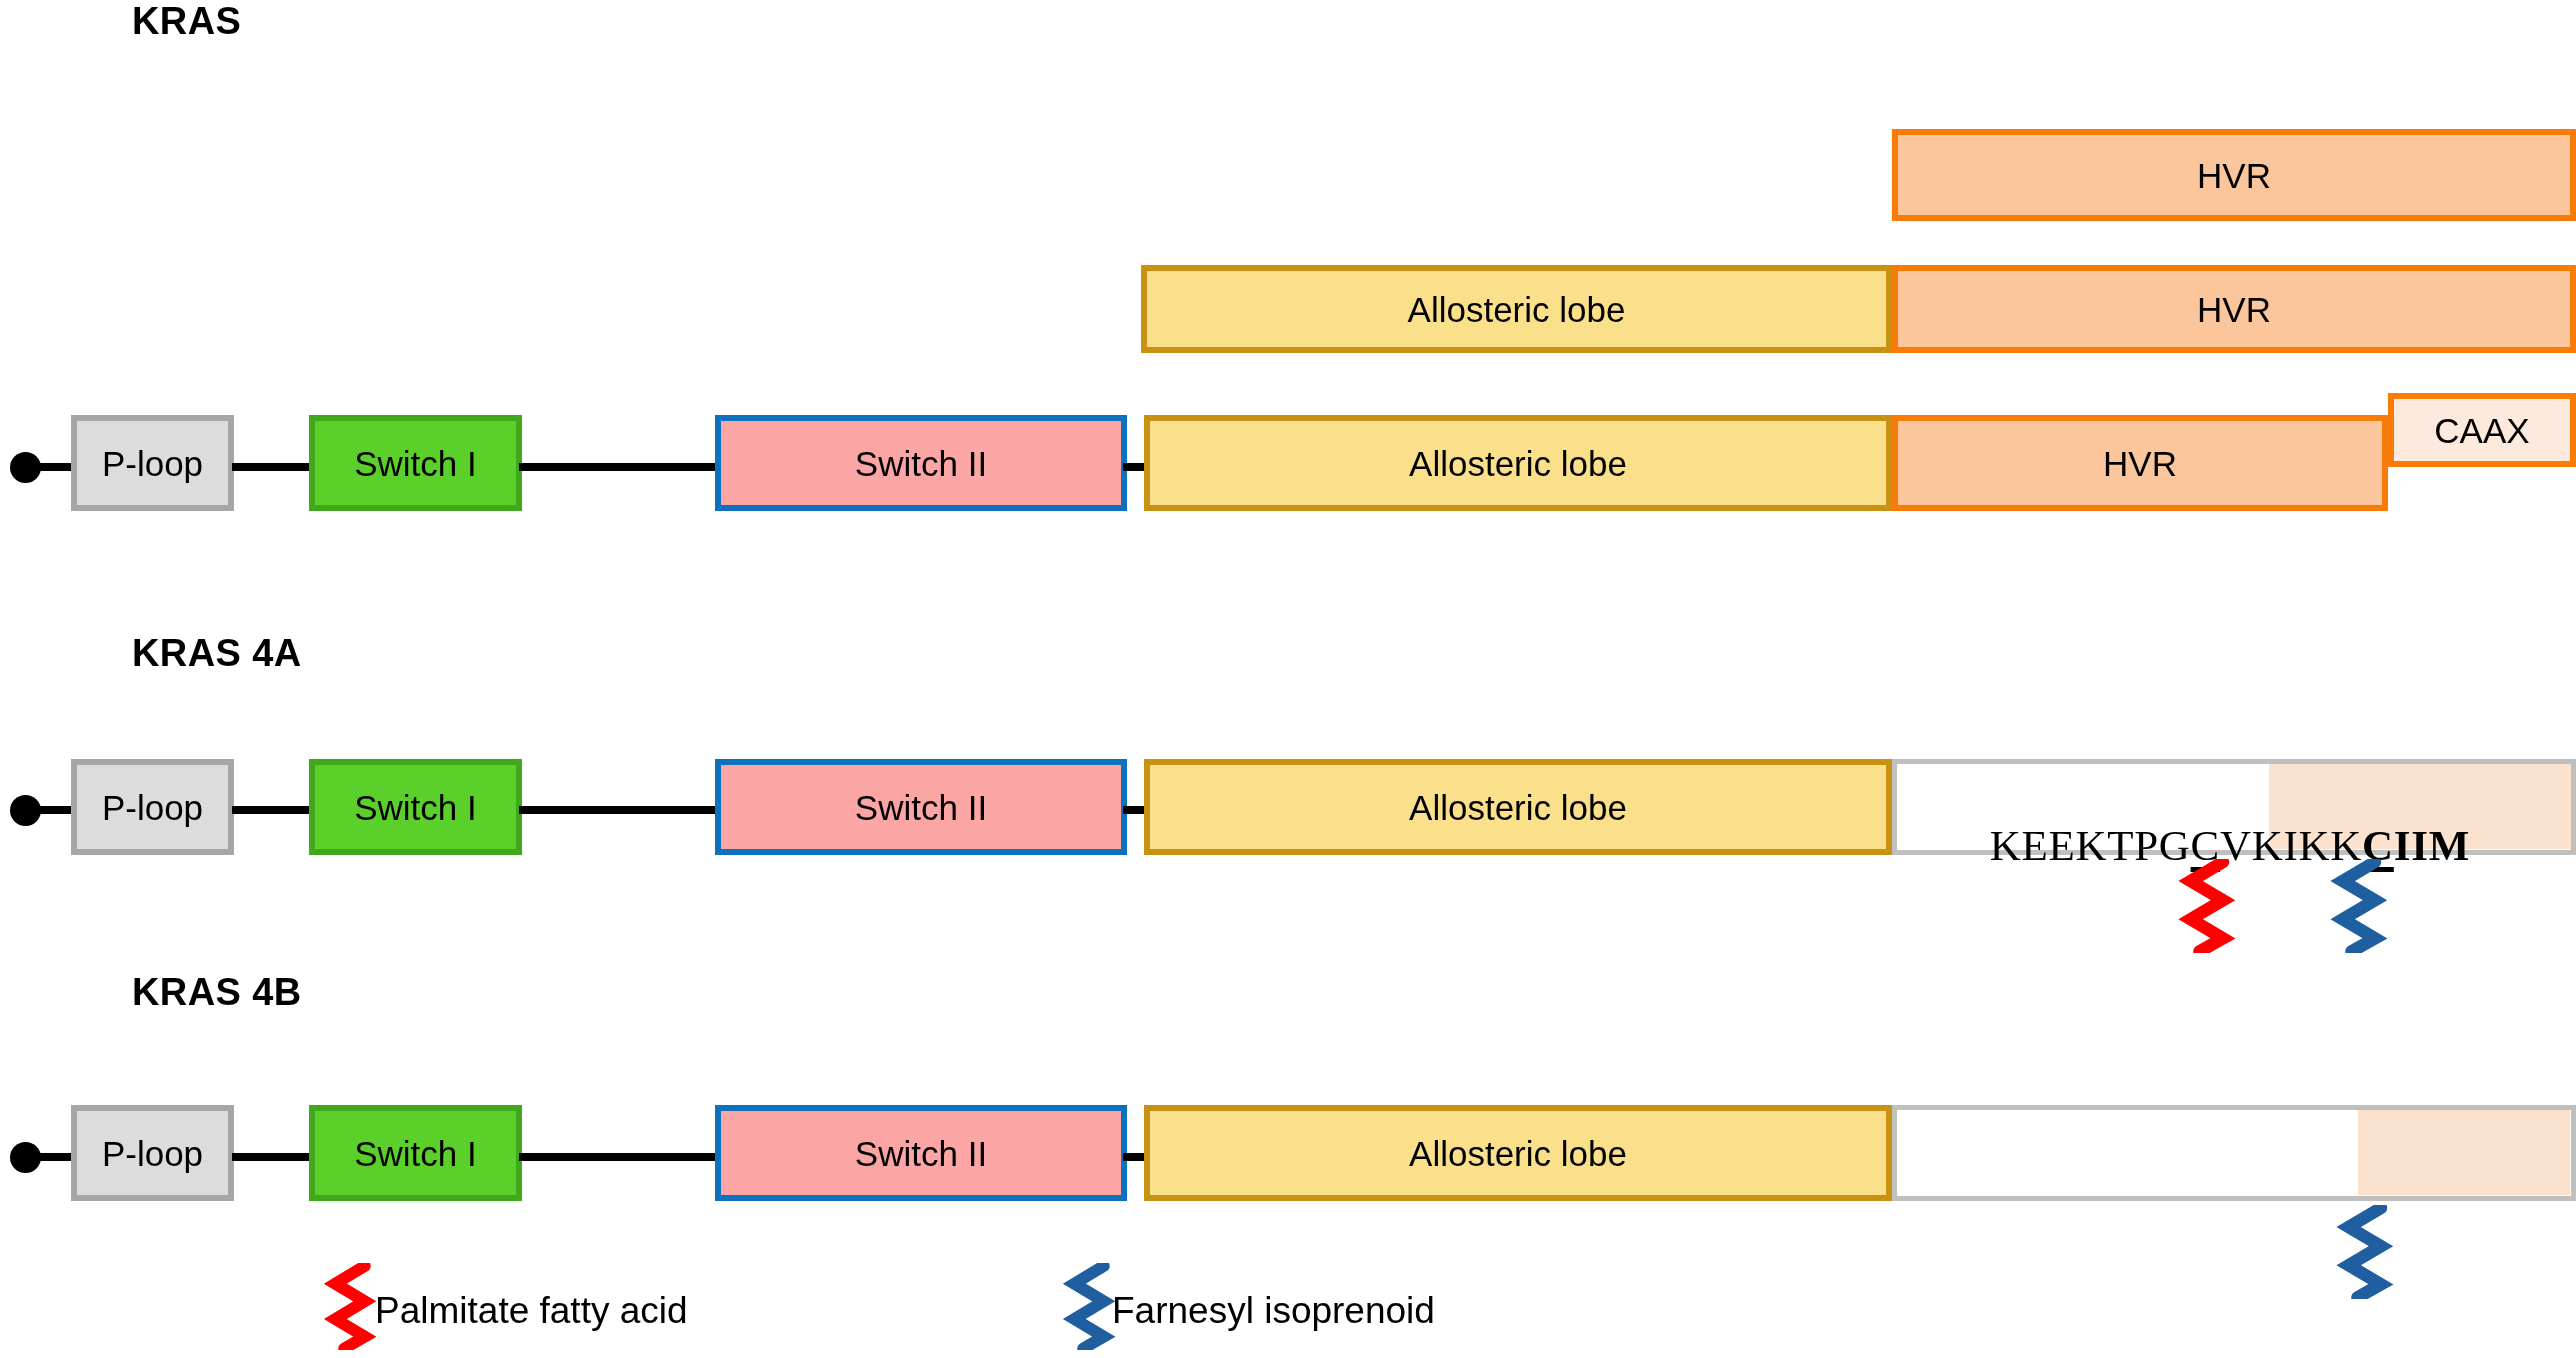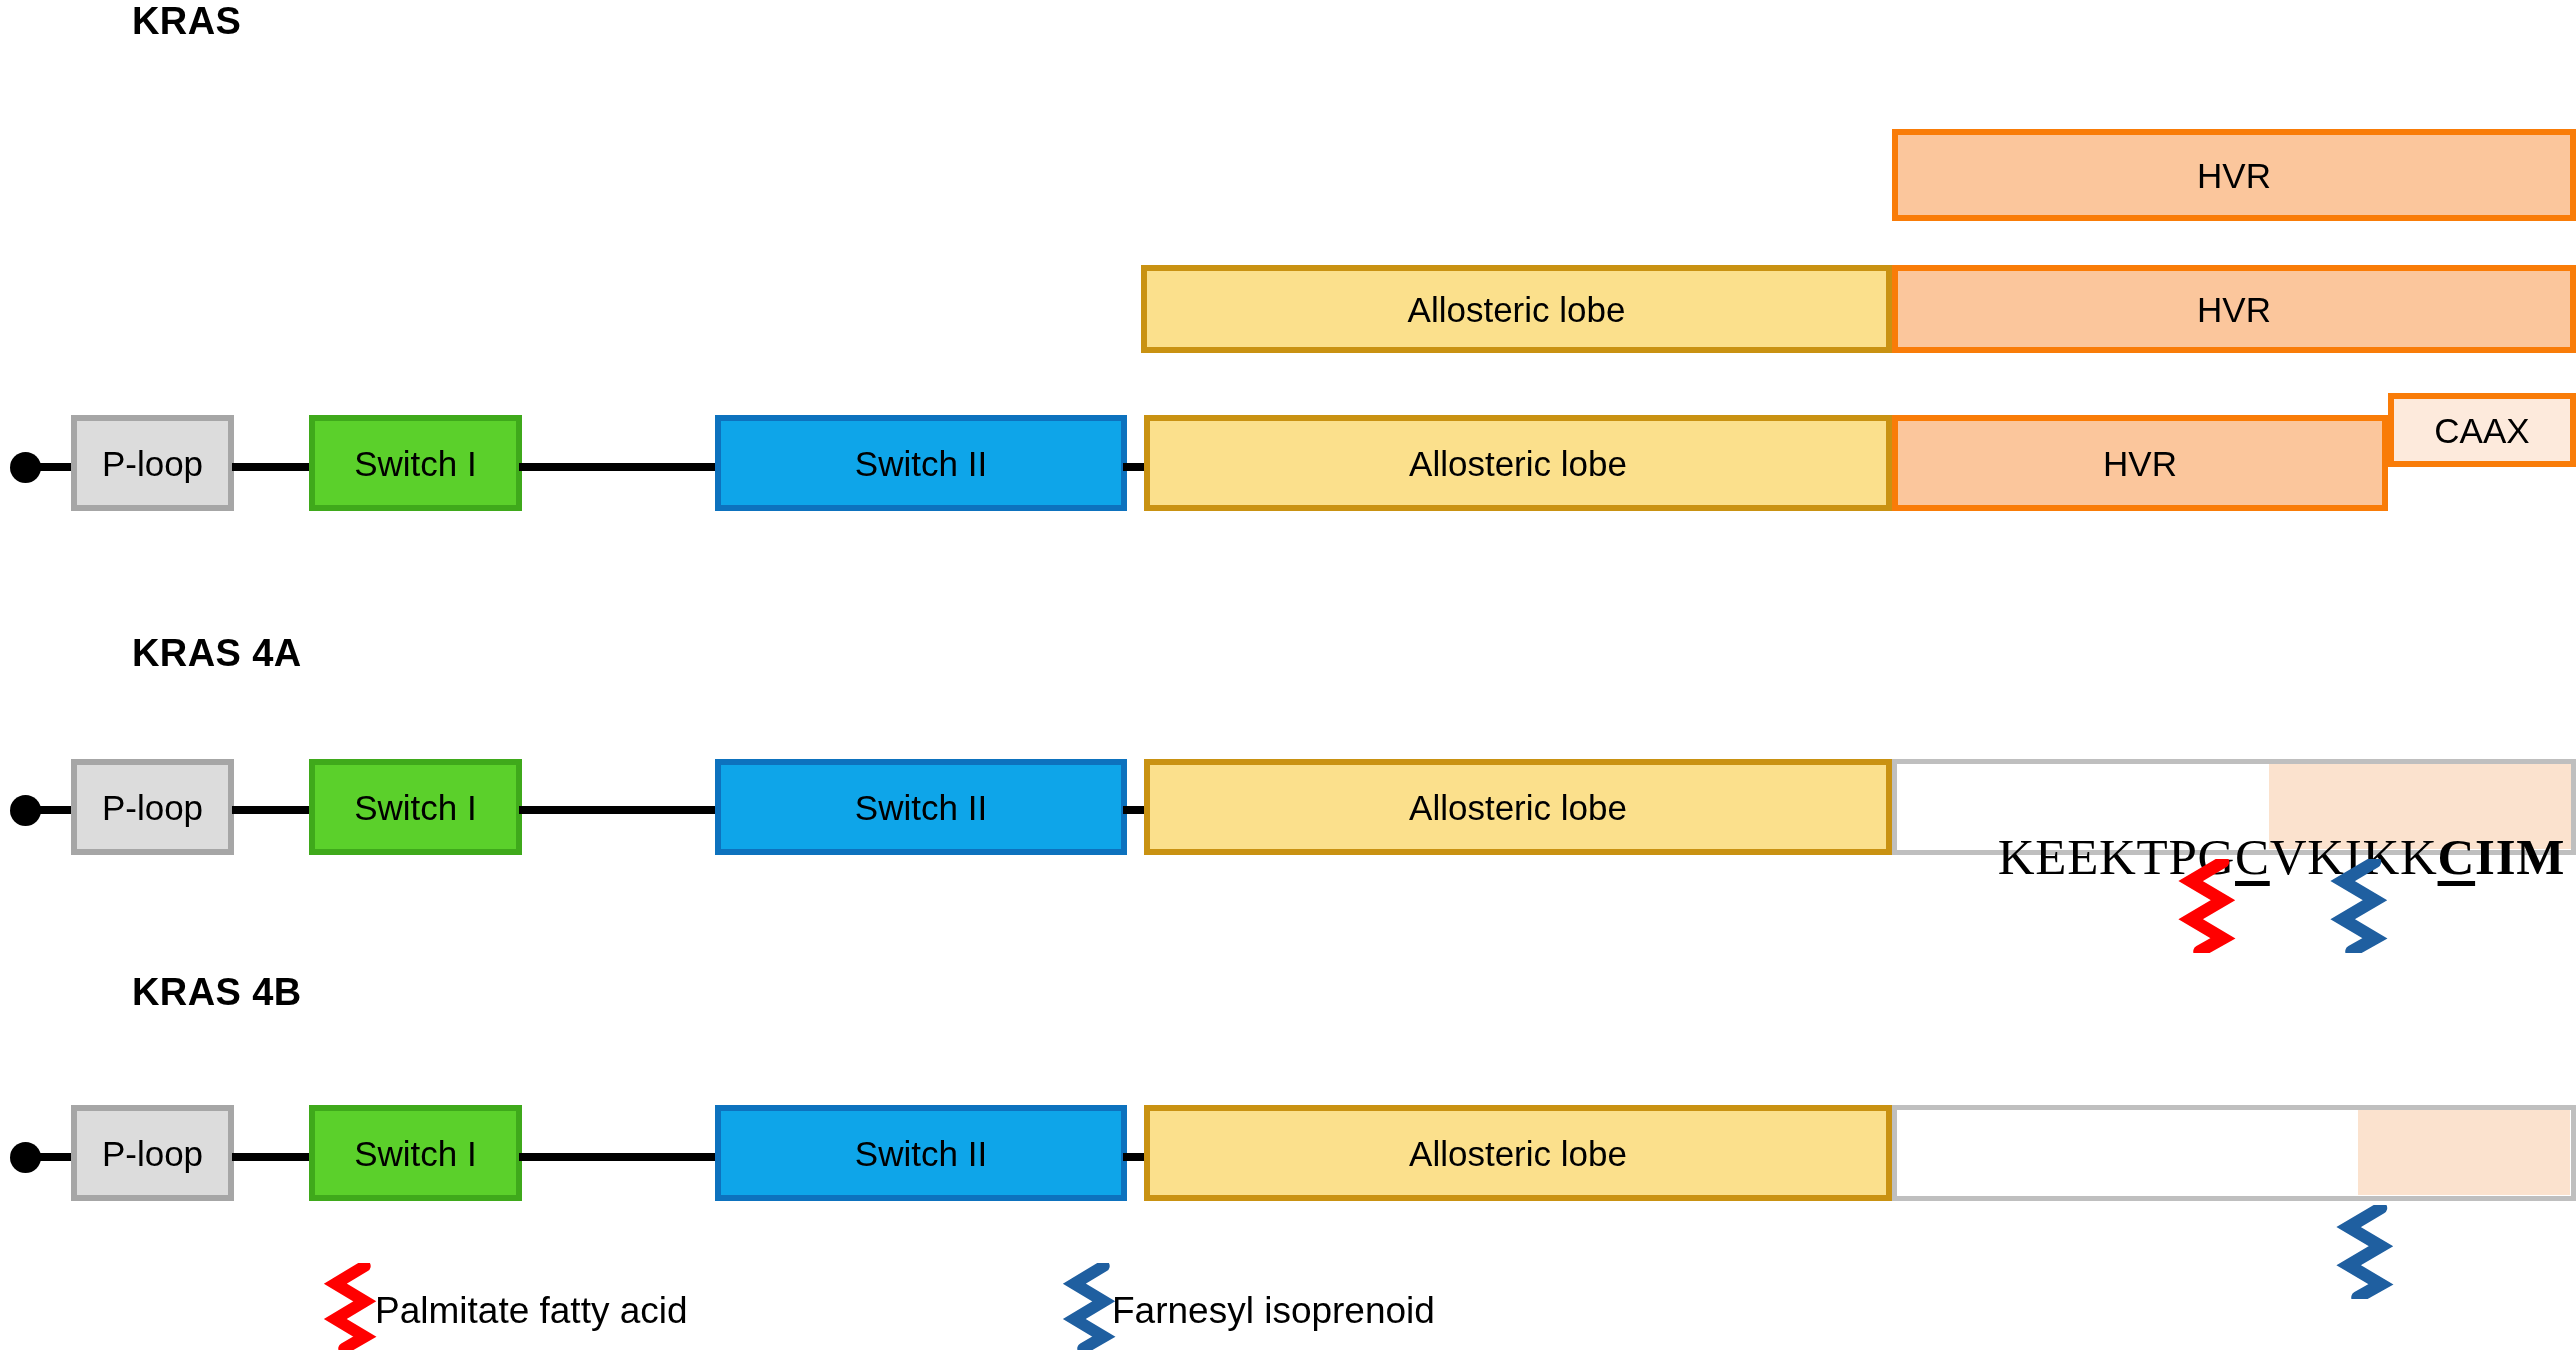--- a/index.html
+++ b/index.html
@@ -29,37 +29,37 @@
     justify-content:center;
     font-size:35px;
     line-height:1;
     white-space:nowrap;
   }
   .box-label{pointer-events:none;}
 
   
   .grey   {background:#DCDCDC;border:6.6px solid #A6A6A6;}
   .green  {background:#5BD02B;border:6.6px solid #3FA91B;}
-  .blue   {background:#0ea5e9;border:6.6px solid #0D72BE;text-align:center;}
+  .blue   {background:#fca5a5;border:6.6px solid #0D72BE;text-align:center;}
   .yellow {background:#FBE08C;border:6.6px solid #C99212;}
   .orange {background:#FBC69C;border:6.6px solid #F97C08;}
   .caax   {background:#FDEADC;border:6.6px solid #F97C08;}
   .seqbox {background:#FFFFFF;border:5.1px solid #BFBFBF;}
 
   
   .connector{position:absolute;background:#000;height:8px;}
   .nterm-dot{
     position:absolute;width:31px;height:31px;border-radius:50%;background:#000;
   }
 
   
   .seqtext{
     position:absolute;
     font-family:"Liberation Serif", serif;
-    font-size:51px;
+    font-size:43px;
     letter-spacing:0.7px;
     white-space:pre;
     line-height:1;
   }
   .seqtext .b{font-weight:bold;}
   .seqtext .u{text-decoration:underline;text-underline-offset:7.4px;text-decoration-thickness:5.1px;}
 
   
   .caax-highlight{
     position:absolute;

